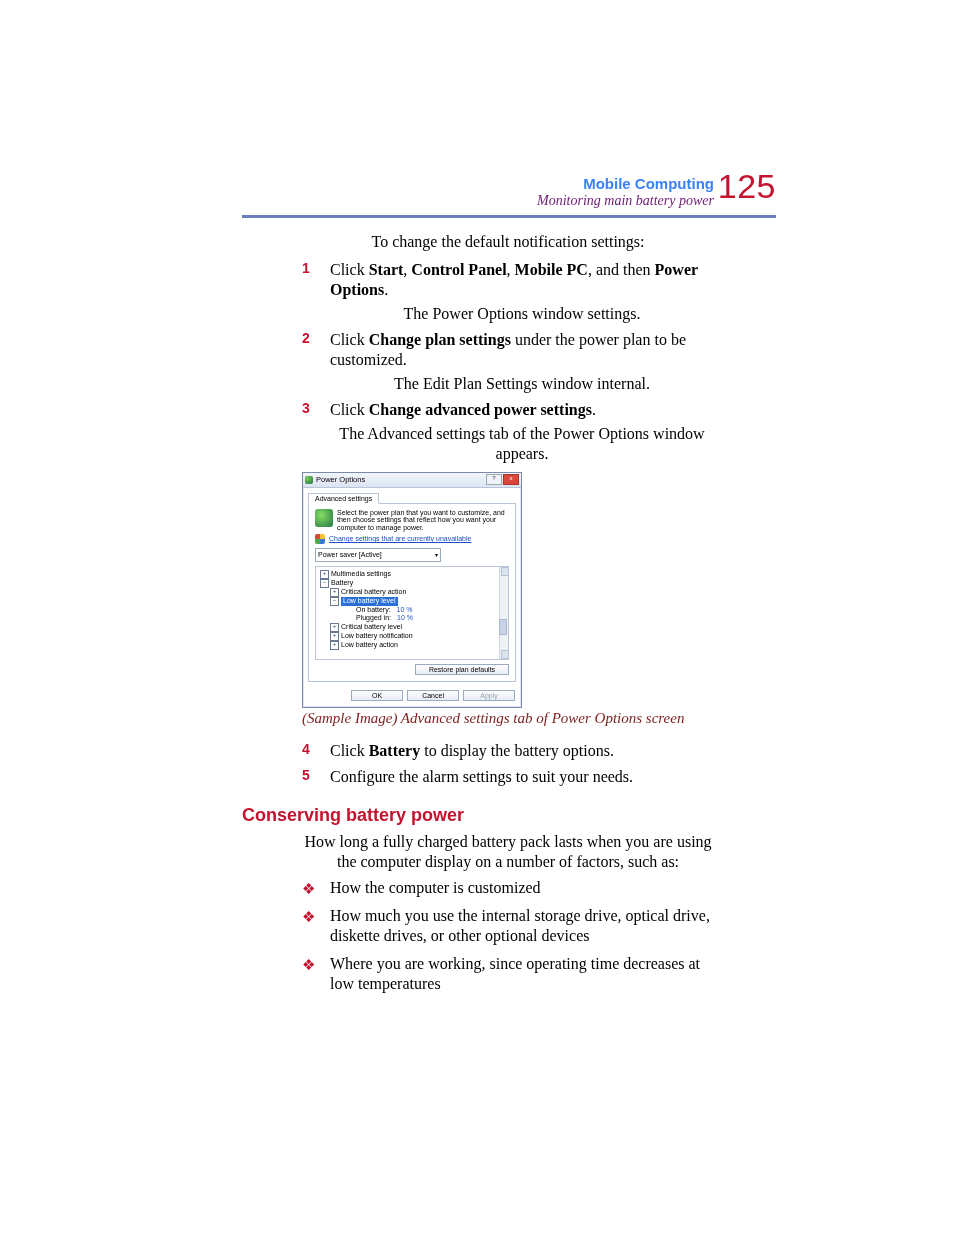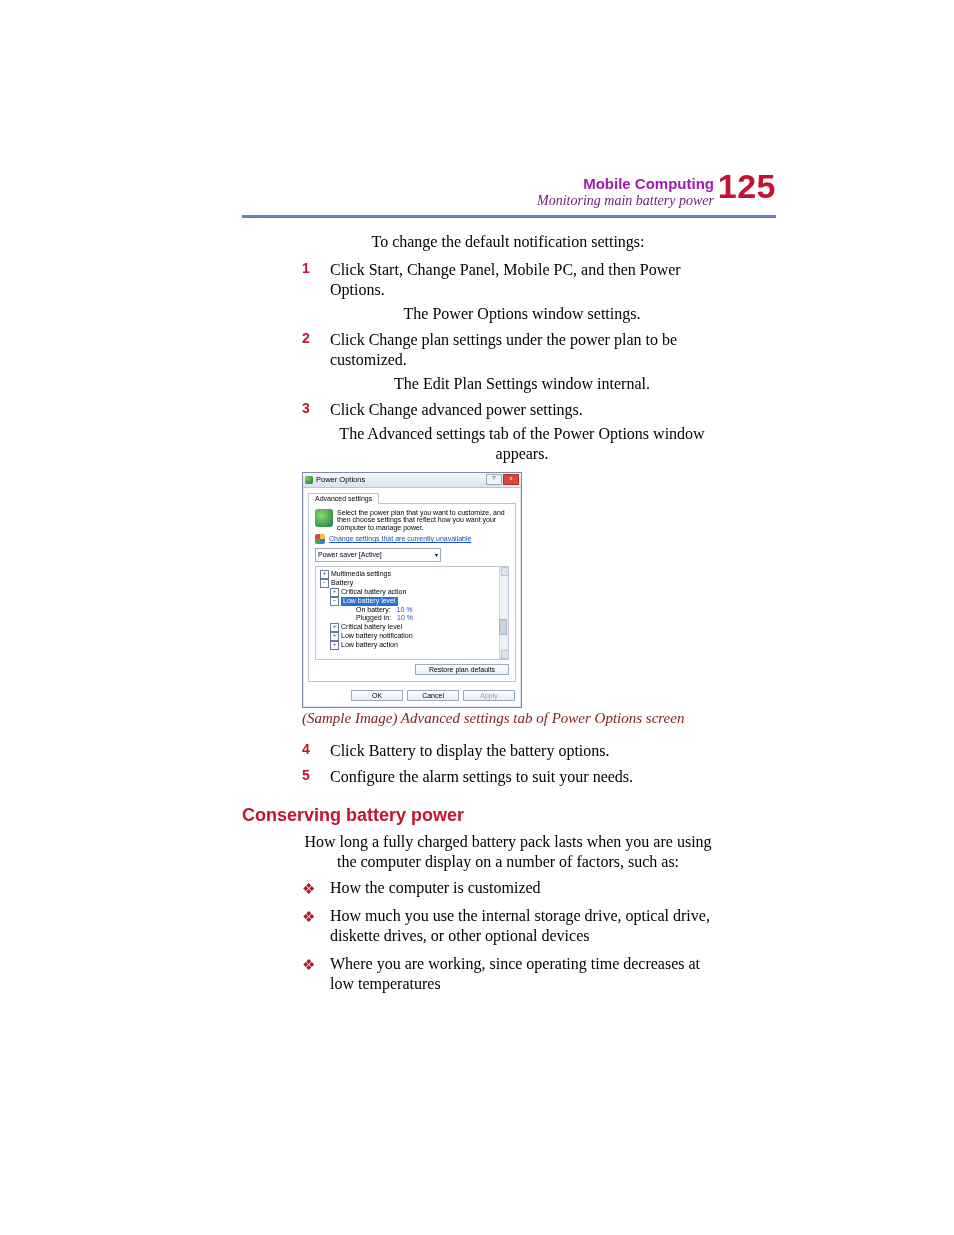--- a/index.html
+++ b/index.html
@@ -19,35 +19,35 @@
     position: relative;
     margin-bottom: 6px;
   }
   .hdr-right {
     text-align: right;
     line-height: 1.05;
   }
   .hdr-chapter {
     font-family: Arial, Helvetica, sans-serif;
     font-weight: 700;
-    color: #a21caf;
+    color: #3b82f6;
     font-size: 15px;
     display: inline-block;
     vertical-align: bottom;
   }
   .hdr-section {
     font-family: "Times New Roman", Times, serif;
     font-style: italic;
     font-size: 14px;
     color: #701a75;
     margin-top: 29px;
   }
   .hdr-pagenum {
     font-family: Arial, Helvetica, sans-serif;
-    font-weight: 700;
+    font-weight: 400;
     color: #c4122f;
     font-size: 34px;
     position: absolute;
     right: -62px;
     top: -6px;
     letter-spacing: 0.5px;
   }
   .hdr-rule {
     height: 3px;
     background: #6a7fbf;
@@ -78,21 +78,21 @@
     left: 60px;
     top: 0;
     color: #c4122f;
     font-family: Arial, Helvetica, sans-serif;
     font-weight: 700;
     font-size: 14px;
   }
   ol.steps > li p.sub {
     margin-top: 4px;
   }
-  .bold { font-weight: 400; text-align: center; }
+  .bold { font-weight: 700; text-align: center; }
   .figure-wrap {
     margin: 8px 0 2px 60px;
   }
   .figure-caption {
     font-style: italic;
     color: #7f1d1d;
     font-size: 15px;
     margin: 2px 0 14px 60px;
   }
   .h2-red {
@@ -256,21 +256,21 @@
       <span class="hdr-pagenum">125</span>
       <br>
       <span class="hdr-section">Monitoring main battery power</span>
     </div>
     <div class="hdr-rule"></div>
   </div>
 
   <p class="body-text">To change the default notification settings:</p>
 
   <ol class="steps" id="steps-a">
-      <li><span class="num">1</span><span><span>Click </span><span class="bold">Start</span><span>, </span><span class="bold">Change Panel</span><span>, </span><span class="bold">Mobile PC</span><span>, and then </span><span class="bold">Power Options</span><span>.</span></span><p class="sub">The Power Options window settings.</p></li>
+      <li><span class="num">1</span><span><span>Click </span><span class="bold">Start</span><span>, </span><span class="bold">Control Panel</span><span>, </span><span class="bold">Mobile PC</span><span>, and then </span><span class="bold">Power Options</span><span>.</span></span><p class="sub">The Power Options window settings.</p></li>
       <li><span class="num">2</span><span><span>Click </span><span class="bold">Change plan settings</span><span> under the power plan to be customized.</span></span><p class="sub">The Edit Plan Settings window internal.</p></li>
       <li><span class="num">3</span><span><span>Click </span><span class="bold">Change advanced power settings</span><span>.</span></span><p class="sub">The Advanced settings tab of the Power Options window appears.</p></li>
     </ol>
 
   <div class="figure-wrap">
     <div class="dlg">
       <div class="dlg-titlebar">
         <span class="ico"></span>
         <span class="ttl">Power Options</span>
         <span class="wbtns">

